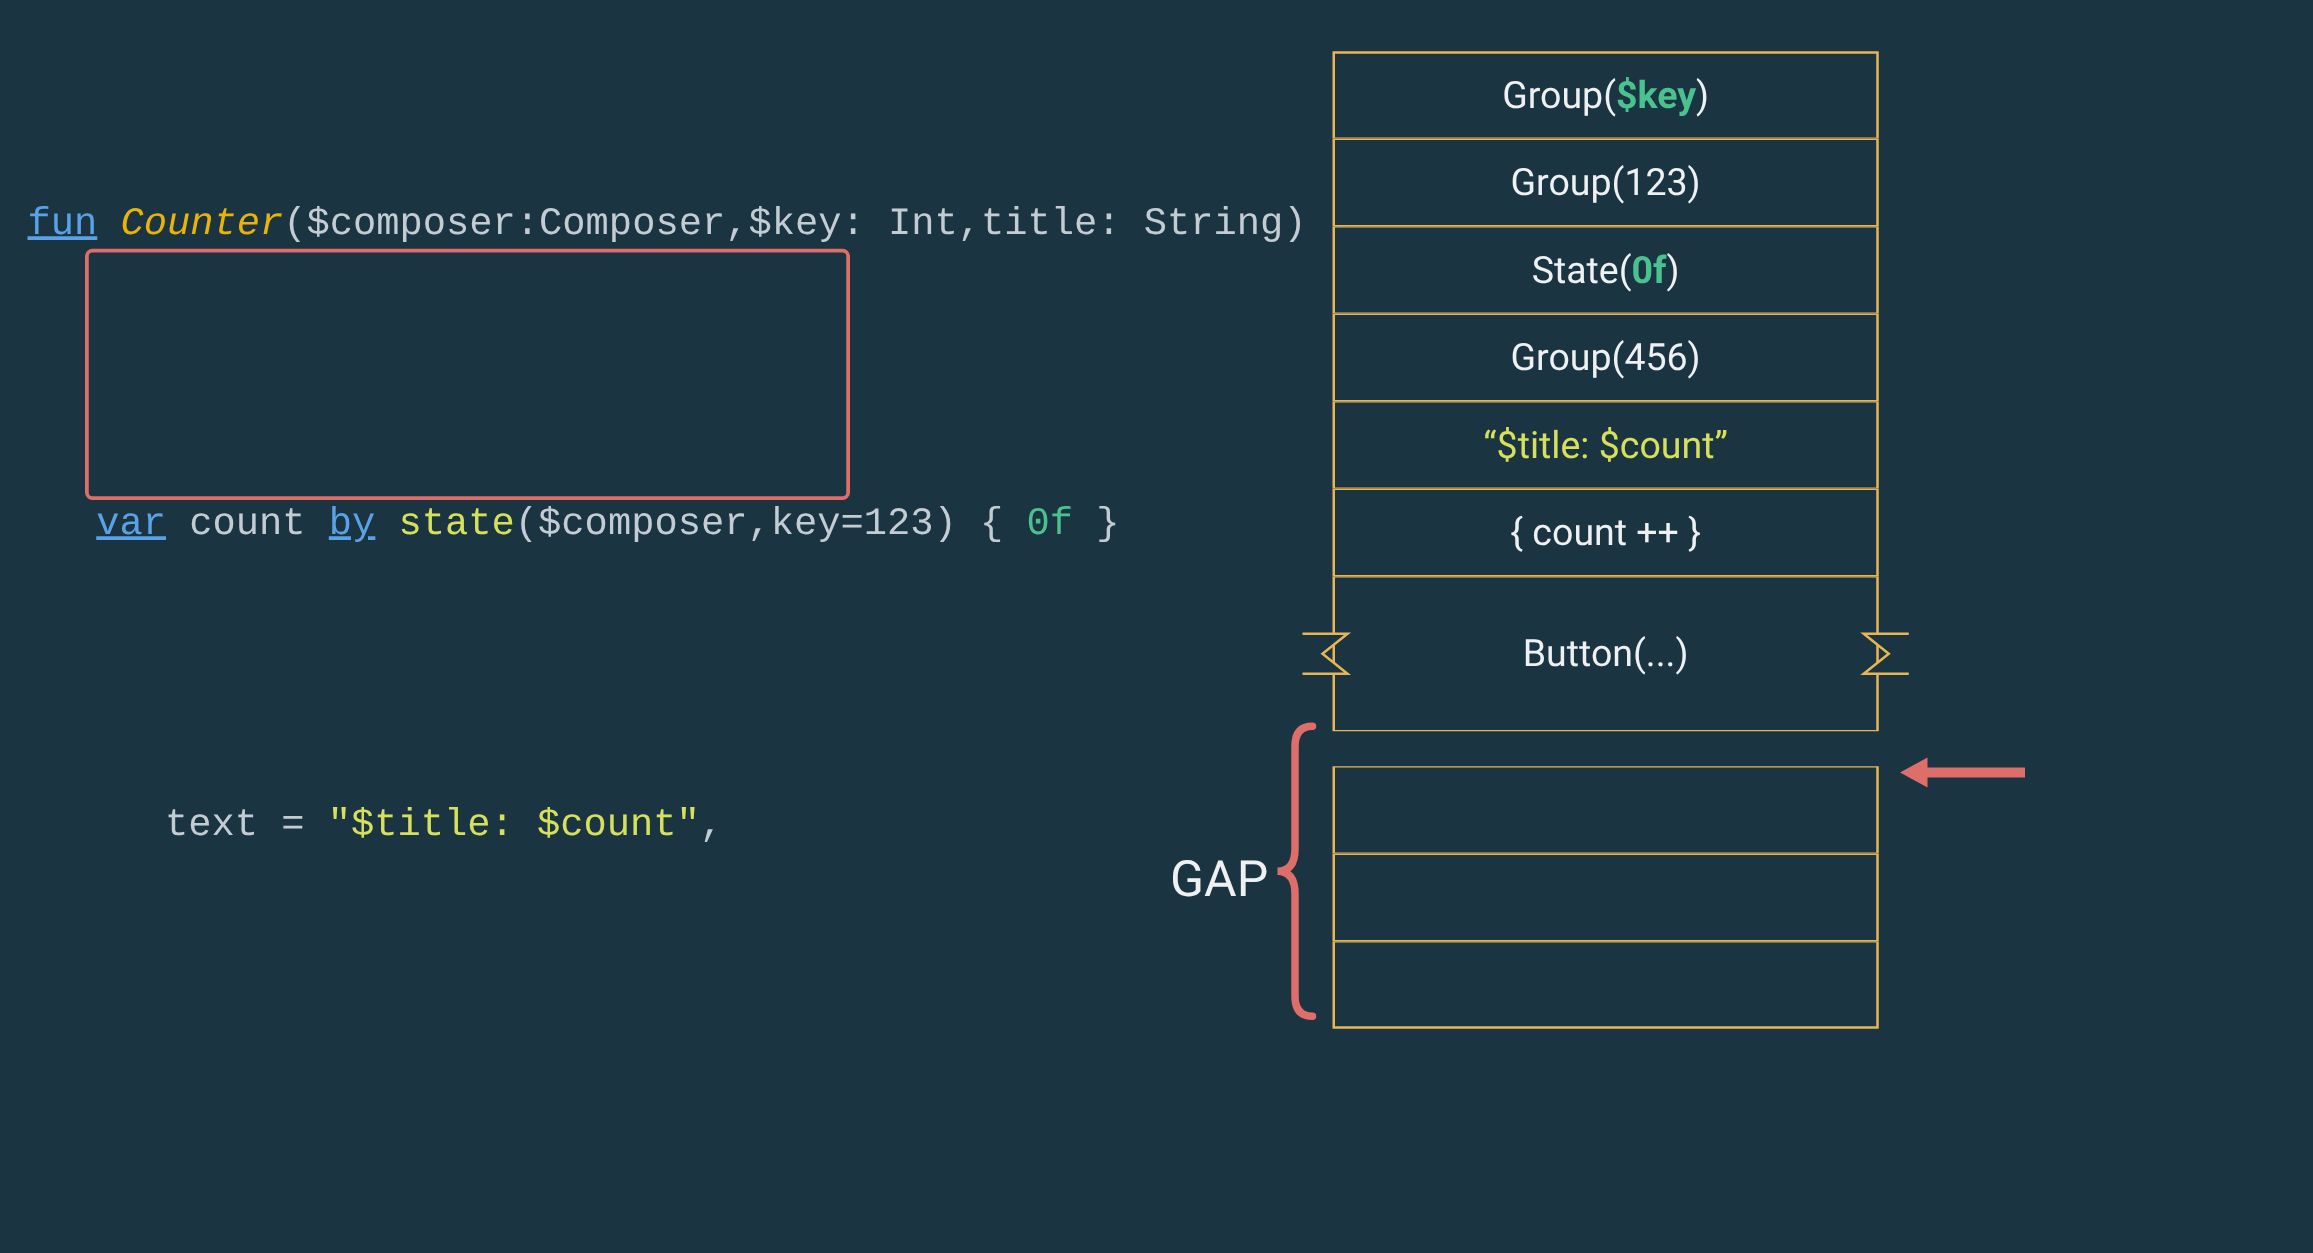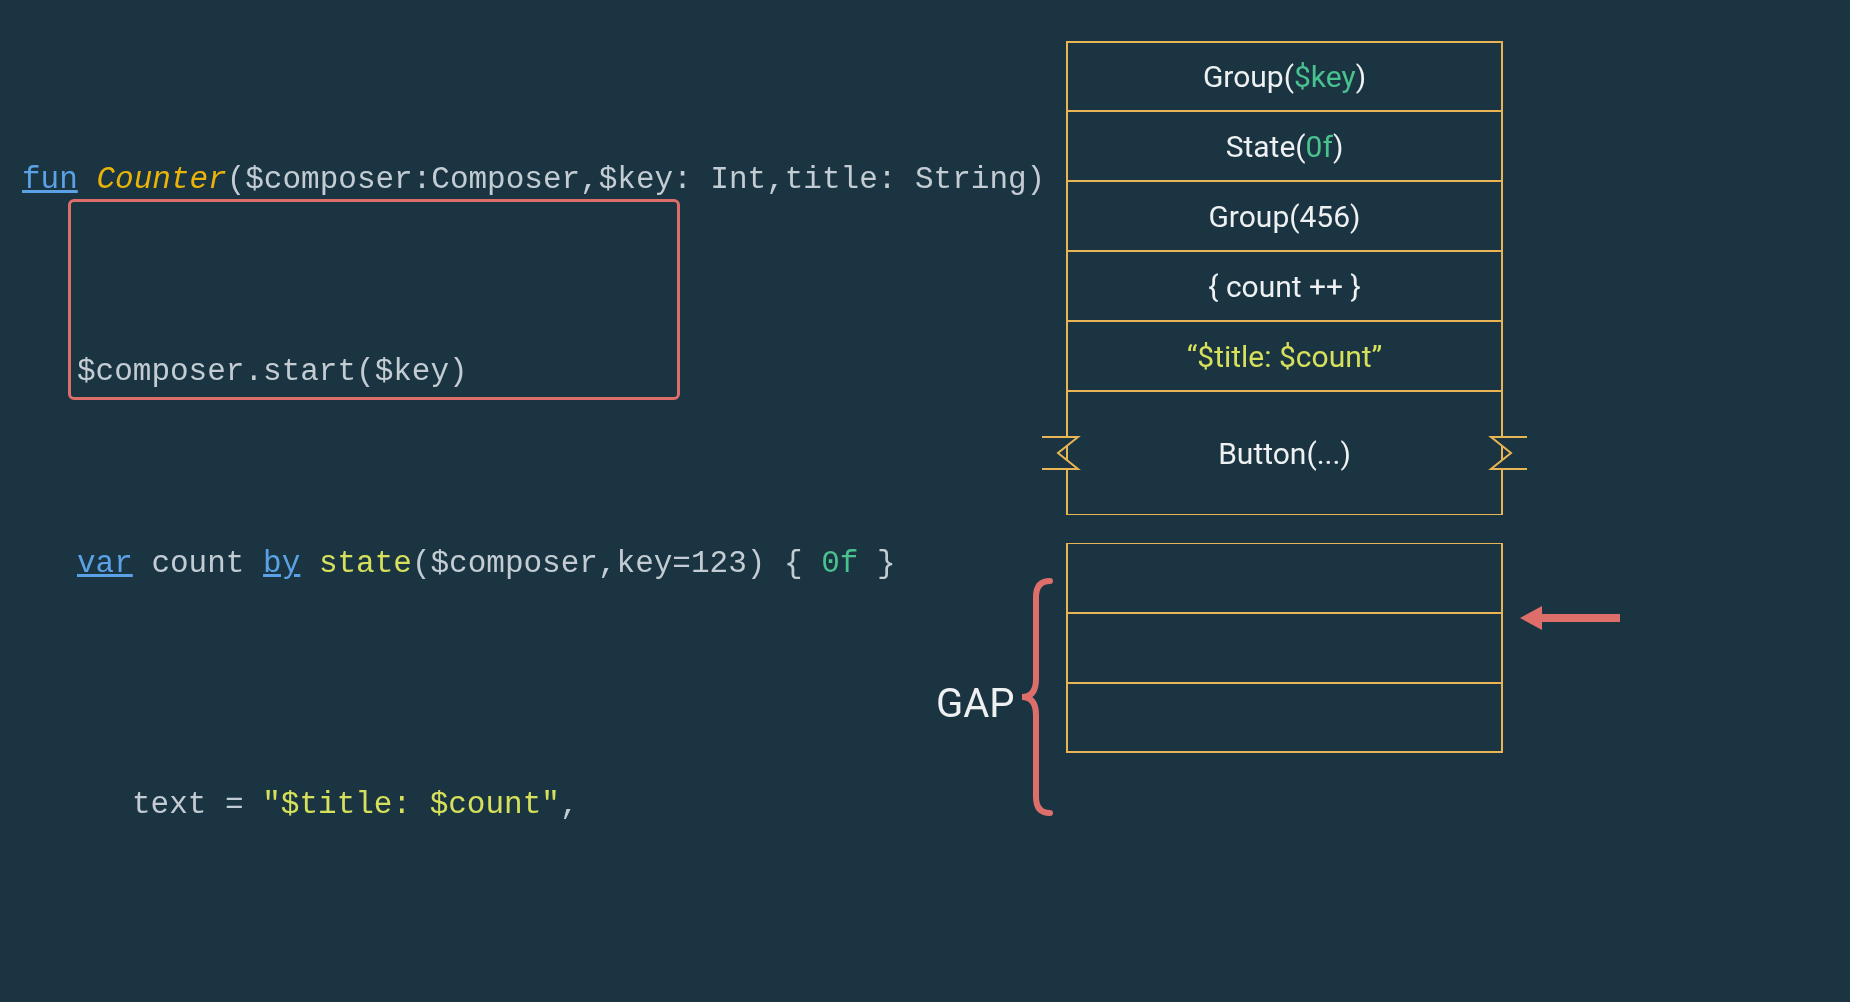--- a/index.html
+++ b/index.html
@@ -60,21 +60,21 @@
     border-top-width: 1px;
     display: flex;
     align-items: center;
     justify-content: center;
     font-size: 30px;
     color: #eef0f2;
     background: #1a3442;
   }
   .cell:first-child { border-top-width: 2px; }
   .cell:last-child  { border-bottom-width: 2px; }
-  .cell .green  { color: #4ac28f; }
+  .cell .green  { color: #4ac28f; font-weight: bold; }
   .cell .yellow { color: #d6e05a; }
   .cell.tall { height: 124px; position: relative; }
 
   
   .tear-left, .tear-right {
     position: absolute;
     width: 58px;
     height: 36px;
     top: 50%;
     transform: translateY(-50%);
@@ -113,51 +113,51 @@
 
   
   .spacer { height: 28px; border: none; background: transparent; }
 </style>
 </head>
 <body>
 
 <div class="code">
   <span class="line"><span class="kw-blue">fun</span><span> </span><span class="kw-green">Counter</span><span>($composer:Composer,$key: Int,title: String) {</span></span>
 
-  <span class="line indent1">$composer.start($key)</span>
 
   <span class="line indent1"><span class="kw-blue">var</span><span> count </span><span class="kw-blue">by</span><span> </span><span class="kw-yellow">state</span><span>($composer,key=123)</span><span> { </span><span class="kw-num">0f</span><span> }</span></span>
 
 
   <span class="line indent2"><span>text = </span><span class="kw-string">"$title: $count"</span><span>,</span></span>
 
   
   
   
   
 </div>
 
 <div class="highlight-box"></div>
 
 <div class="table">
   <div class="cell">
     <span>Group(</span>
       <span class="green">$key</span>
       <span>)</span>
   </div>
+  <div class="cell">Group(123)</div>
   <div class="cell">
     <span>State(</span>
       <span class="green">0f</span>
       <span>)</span>
   </div>
   <div class="cell">Group(456)</div>
-  <div class="cell">{ count ++ }</div>
   <div class="cell">
     <span class="yellow">“$title: $count”</span>
   </div>
+  <div class="cell">{ count ++ }</div>
   <div class="cell tall">
     <span>Button(...)</span>
     <span class="tear-left">
       <svg width="58" height="36">
           <polyline points="4,2 40,2 20,18 40,34 4,34" fill="#1a3442" stroke="#e9b554" stroke-width="2"></polyline>
         </svg>
     </span>
     <span class="tear-right">
       <svg width="58" height="36">
           <polyline points="54,2 18,2 38,18 18,34 54,34" fill="#1a3442" stroke="#e9b554" stroke-width="2"></polyline>

